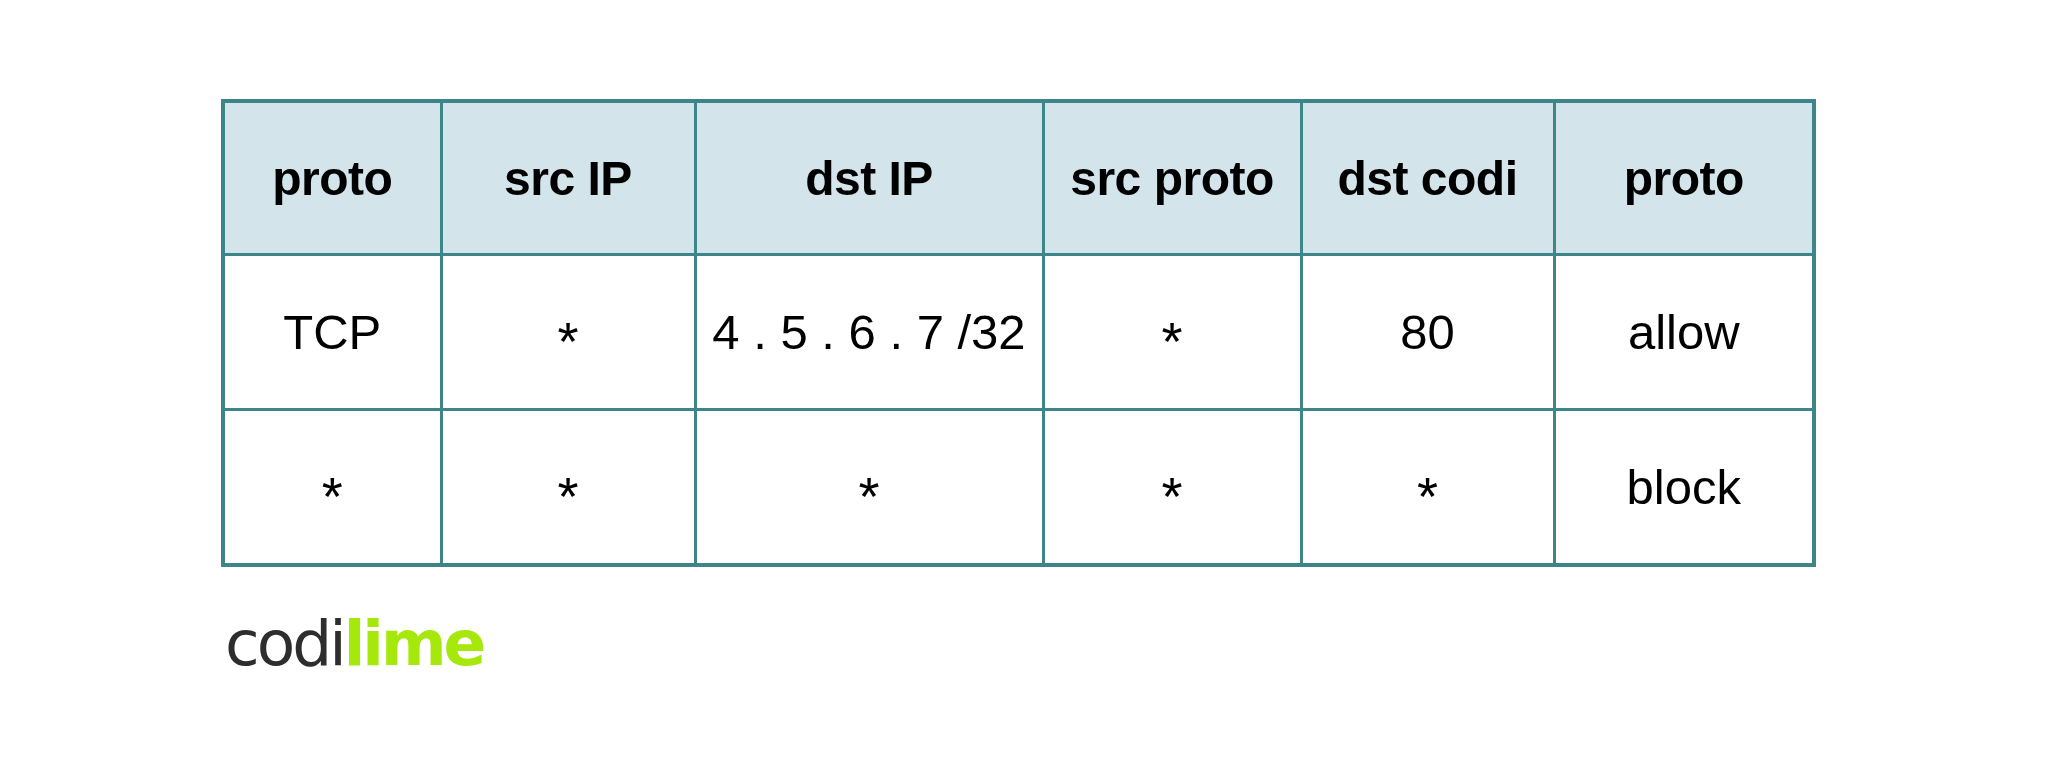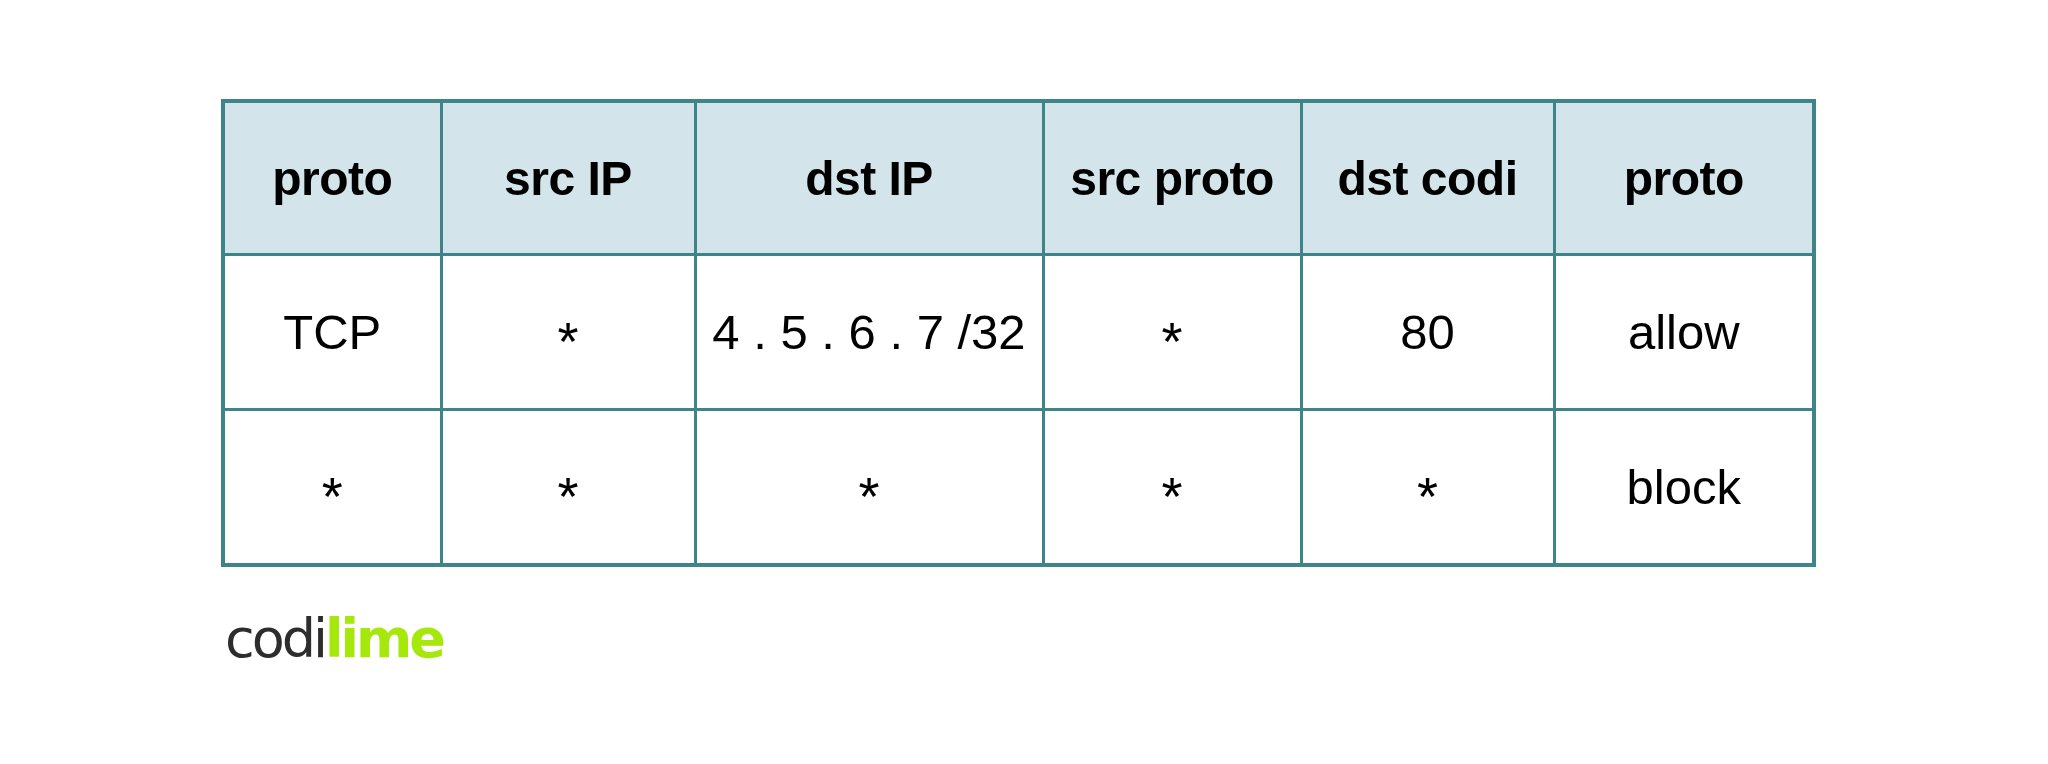--- a/index.html
+++ b/index.html
@@ -54,21 +54,21 @@
     .col-srcip { width: 254px; }
     .col-dstip { width: 348px; }
     .col-srcport { width: 258px; }
     .col-dstport { width: 253px; }
     .col-action { width: 260px; }
 
     .logo {
       position: absolute;
       left: 225px;
       top: 612px;
-      font-size: 54px;
+      font-size: 63px;
       line-height: 1;
       letter-spacing: -3px;
       font-family: "DejaVu Sans", sans-serif;
     }
     .logo .codi {
       color: #2d2d2d;
       font-weight: normal;
     }
     .logo .lime {
       color: #a6e80c;

